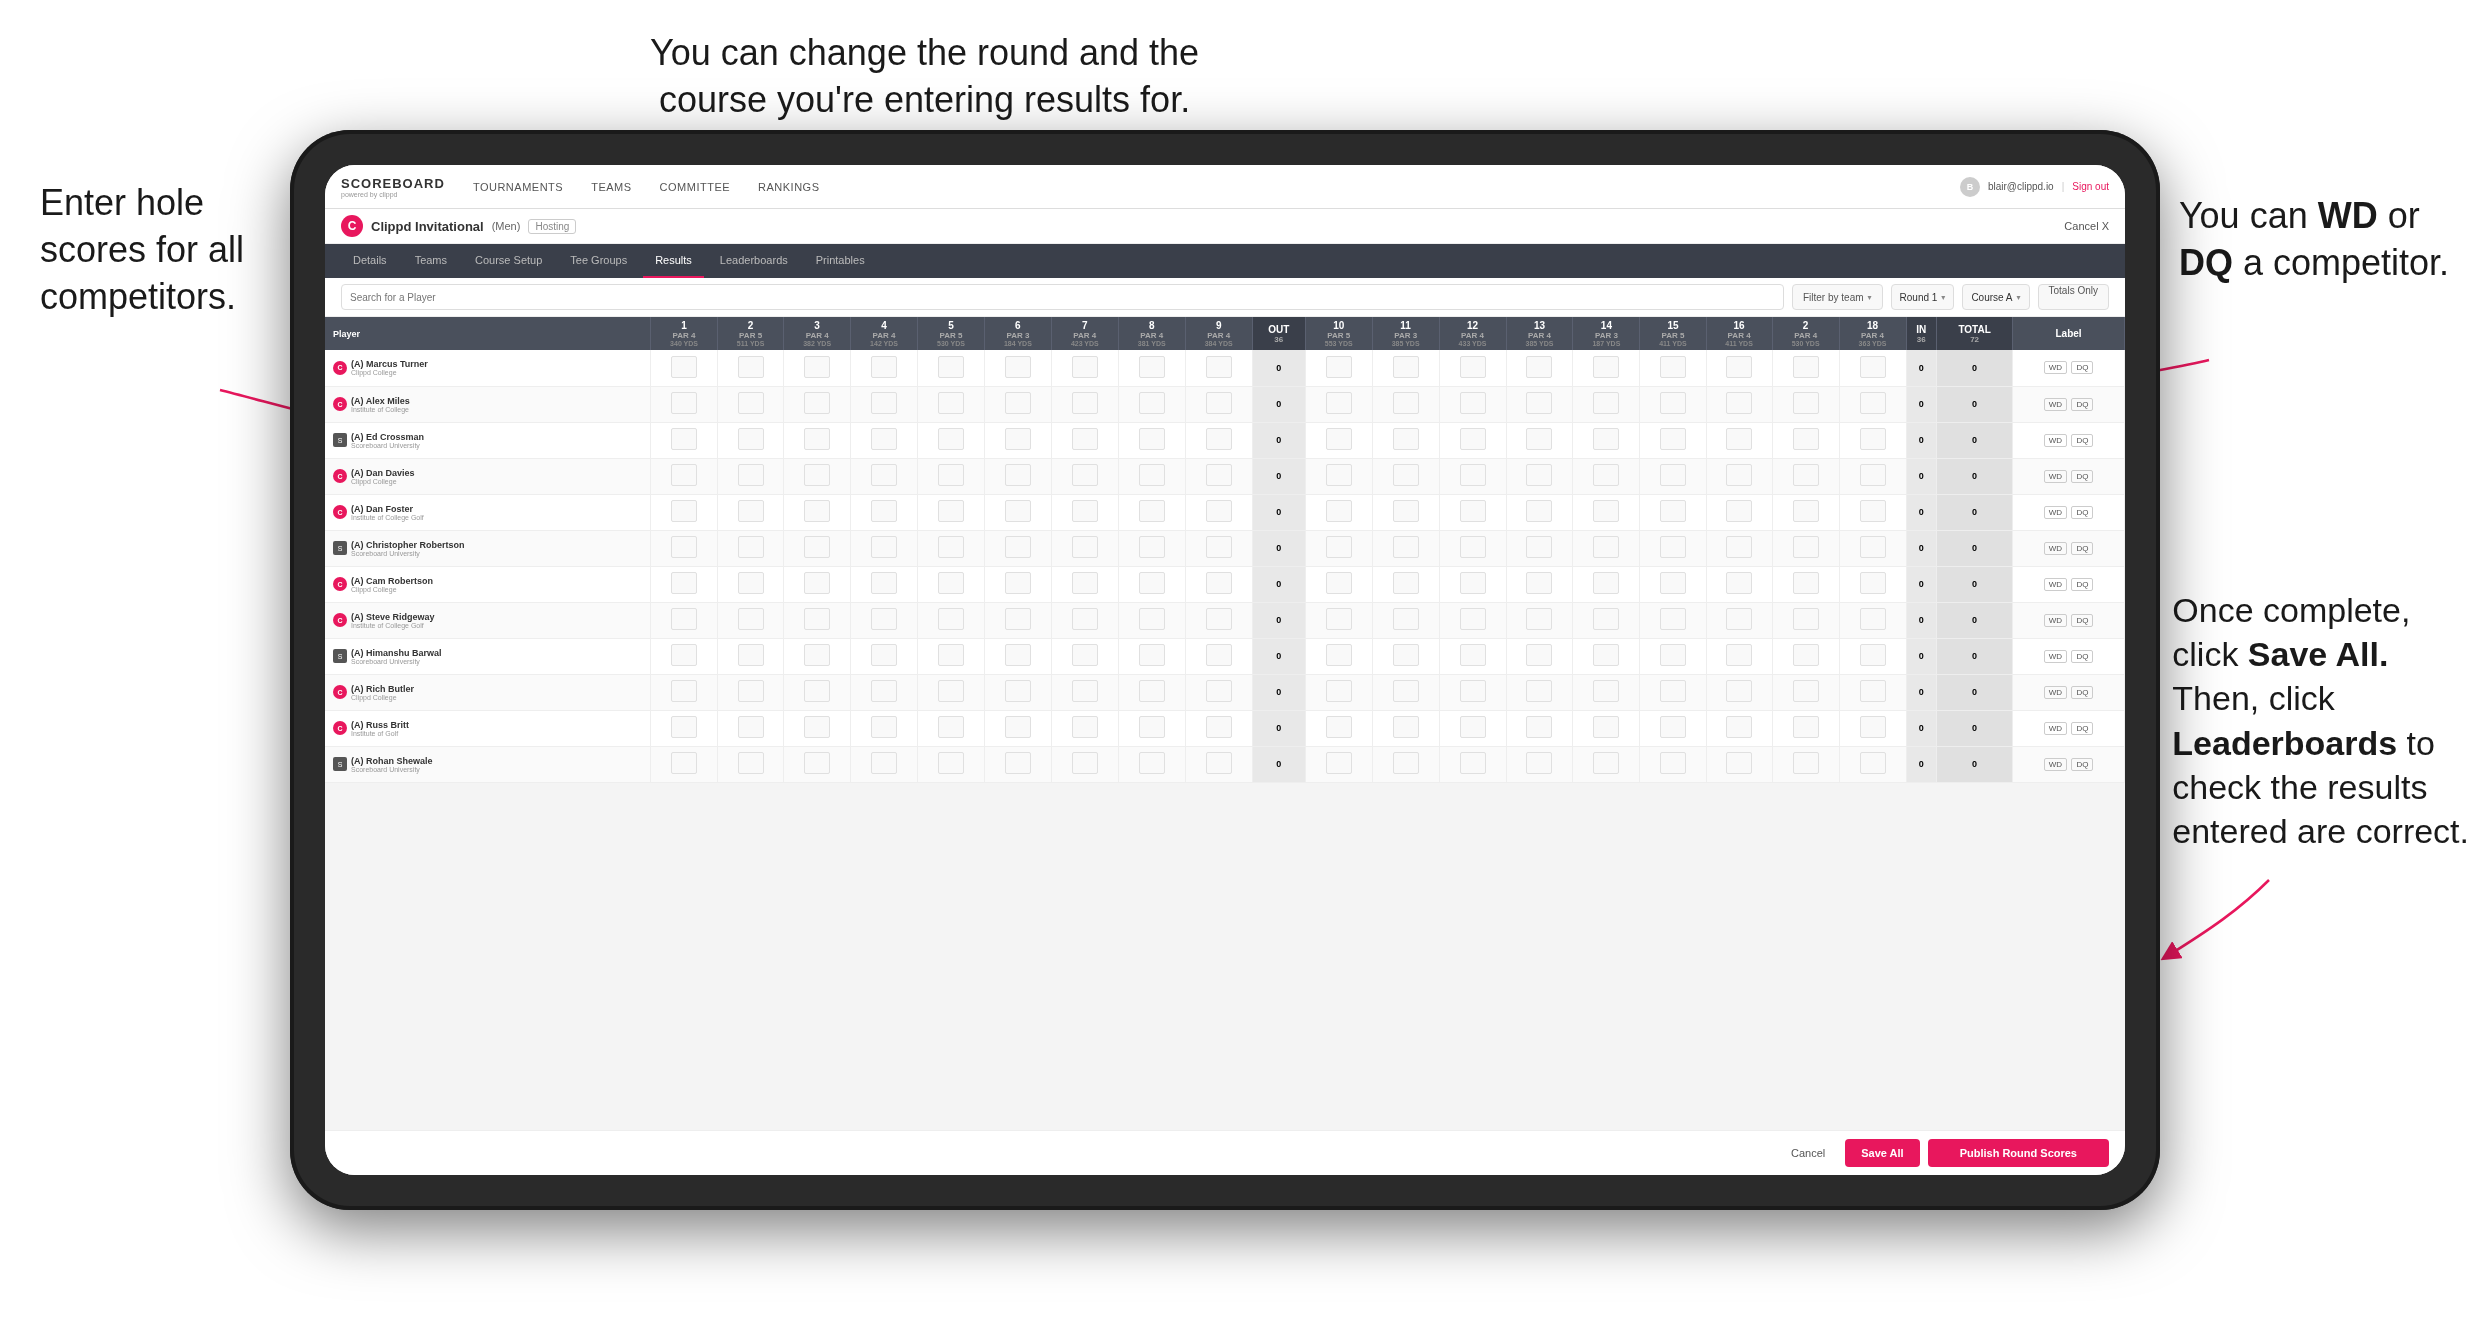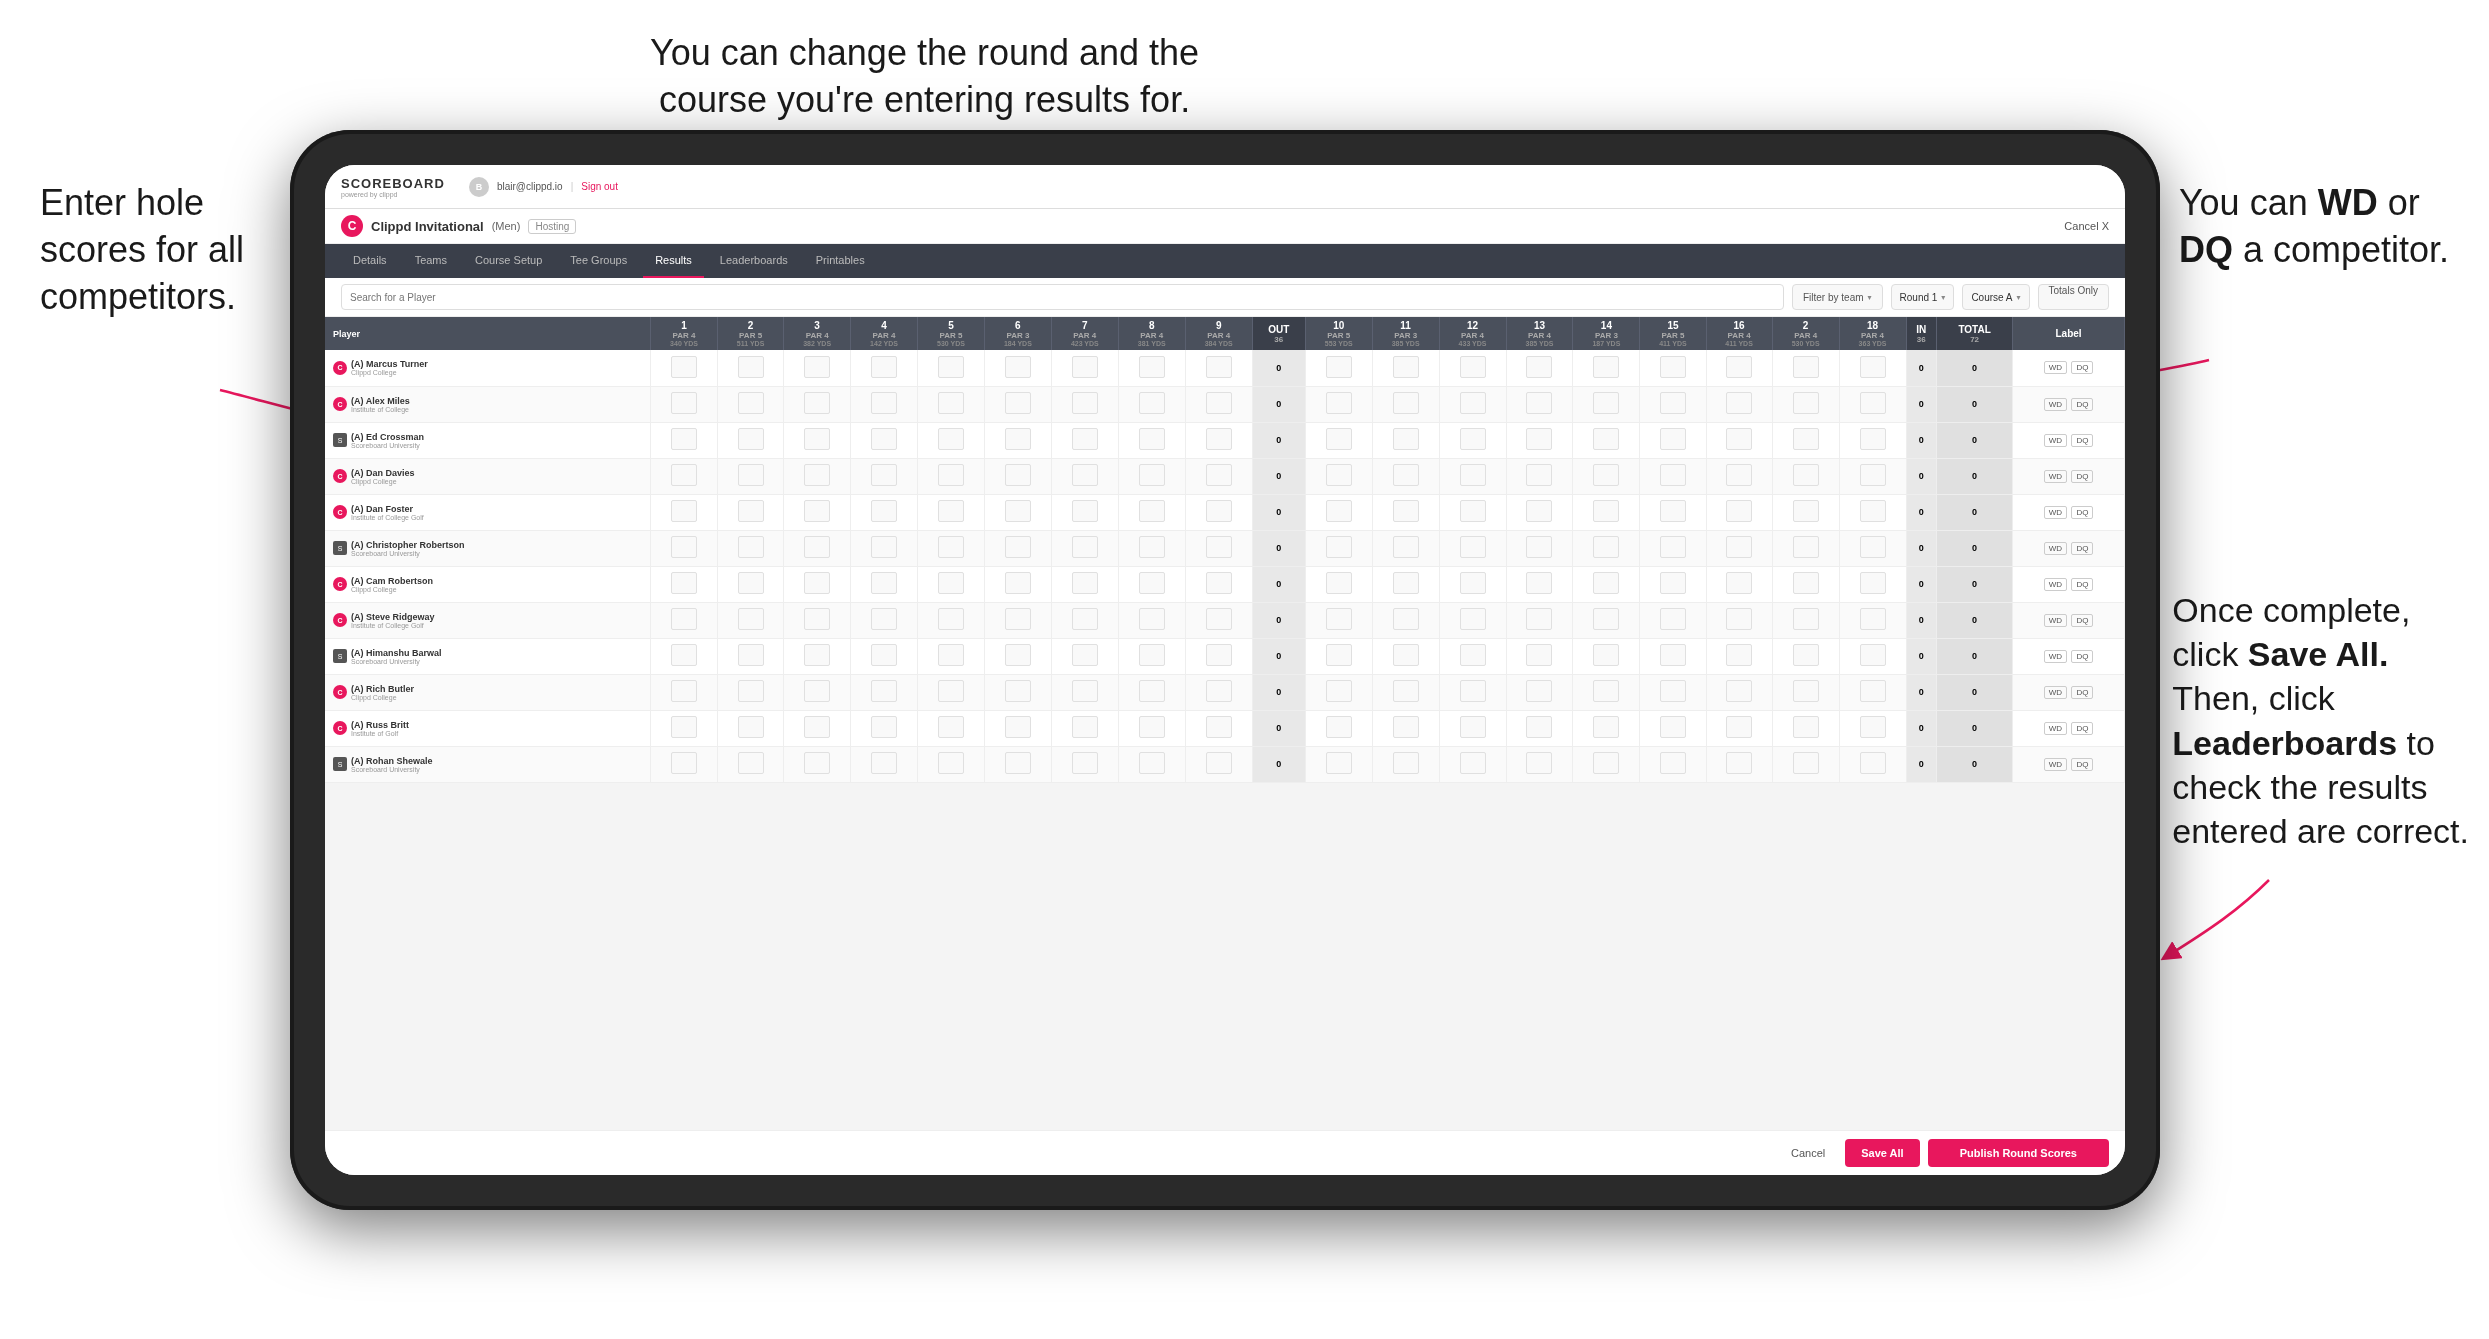--- a/index.html
+++ b/index.html
@@ -530,21 +530,21 @@
 <body>
 
 <div class="annotation" id="ann-enter-hole">
   <span>Enter hole<br>scores for all<br>competitors.</span>
 </div>
 
 <div class="annotation" id="ann-change-round">
   <span>You can change the round and the<br>course you're entering results for.</span>
 </div>
 
-<div class="annotation" id="ann-wd-dq" style="right:40px;top:180px;max-width:320px;">
+<div class="annotation" id="ann-wd-dq" style="right:40px;top:193px;max-width:320px;">
   <span>You can <strong>WD</strong> or<br><strong>DQ</strong> a competitor.</span>
 </div>
 
 <div class="annotation" id="ann-once-complete" style="right:20px;top:588px;max-width:380px;font-size:34px;">
   <span>Once complete,<br>click <strong>Save All.</strong><br>Then, click<br><strong>Leaderboards</strong> to<br>check the results<br>entered are correct.</span>
 </div>
 
 <svg class="arrow-svg" style="left:800px;top:60px;width:500px;height:260px;" viewBox="0 0 500 260">
   <defs>
     <marker id="arrowhead1" markerWidth="8" markerHeight="8" refX="4" refY="4" orient="auto">
@@ -582,20 +582,26 @@
 </svg>
 
 <div class="tablet-shell">
   <div class="tablet-screen">
     <div class="app-container">
 
       <div class="top-nav">
         <div class="logo">
           <span class="logo-title">SCOREBOARD</span>
           <span class="logo-sub">Powered by clippd</span>
+        </div>
+        <div class="nav-links">
+          <span class="nav-link">TOURNAMENTS</span>
+          <span class="nav-link">TEAMS</span>
+          <span class="nav-link">COMMITTEE</span>
+          <span class="nav-link">RANKINGS</span>
         </div>
         <div class="nav-right">
           <div class="user-icon">B</div>
           <span>blair@clippd.io</span>
           <span style="color:#ccc">|</span>
           <span style="color:#e8175d;cursor:pointer;">Sign out</span>
         </div>
       </div>
 
       <div class="sub-header">

